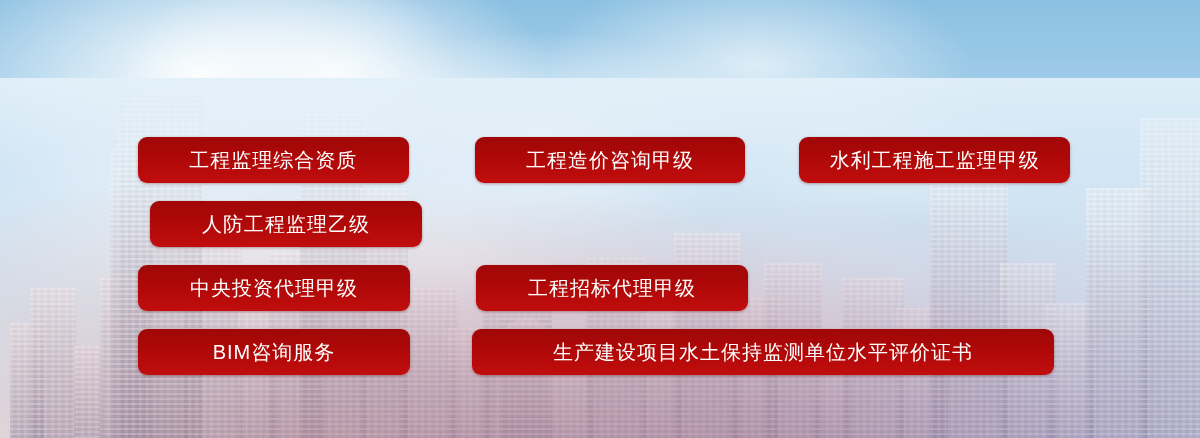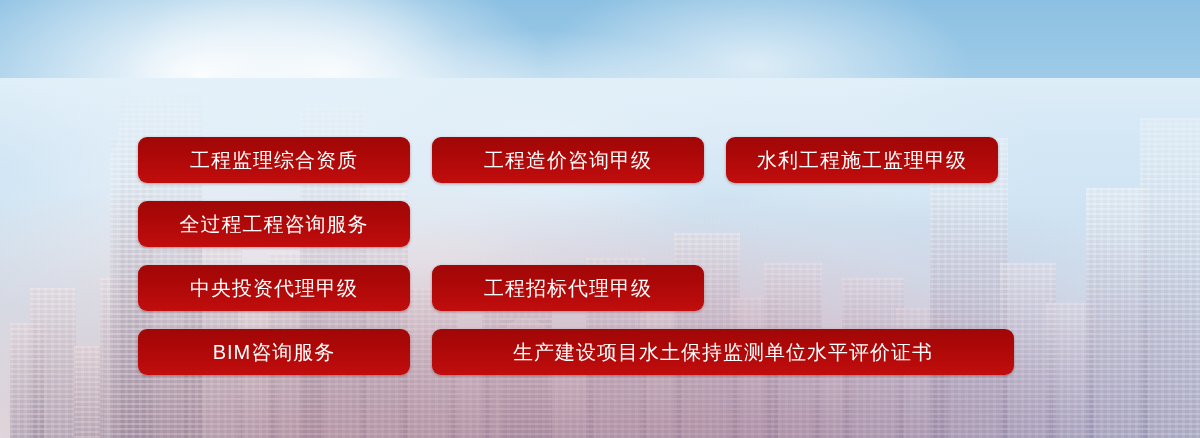--- a/index.html
+++ b/index.html
@@ -122,39 +122,39 @@
     position: absolute;
     top: 137px;
     left: 138px;
     width: 932px;
     display: flex;
     flex-direction: column;
     gap: 18px;
   }
   .row {
     display: flex;
-    gap: 22px;
+    gap: 54px;
   }
   .pill {
     height: 46px;
     border-radius: 9px;
     display: flex;
     align-items: center;
     justify-content: center;
     color: #ffffff;
     font-size: 20px;
     letter-spacing: 1px;
     white-space: nowrap;
     background: linear-gradient(to bottom, #a00707 0%, #ad0808 40%, #c10d0d 100%);
     box-shadow: 0 1px 3px rgba(90,0,0,0.35);
   }
   .col1 { width: 272px; }
-  .col2 { width: 272px; }
+  .col2 { width: 272px; margin-left: 12px; }
   .col3 { width: 272px; }
-  .wide { width: 582px; }
+  .wide { width: 582px; margin-left: 8px; }
 </style>
 </head>
 <body>
 
 <div id="banner">
 
   <div class="sky">
     <div class="cloud c1"></div>
     <div class="cloud c2"></div>
     <div class="cloud c3"></div>
@@ -205,21 +205,21 @@
 
     <div class="grid">
 
       <div class="row">
         <div class="pill col1">工程监理综合资质</div>
         <div class="pill col2">工程造价咨询甲级</div>
         <div class="pill col3">水利工程施工监理甲级</div>
       </div>
 
       <div class="row">
-        <div class="pill col2">全过程工程咨询服务</div>
+        <div class="pill col2">人防工程监理乙级</div>
       </div>
 
       <div class="row">
         <div class="pill col1">中央投资代理甲级</div>
         <div class="pill col2">工程招标代理甲级</div>
       </div>
 
       <div class="row">
         <div class="pill col1">BIM咨询服务</div>
         <div class="pill wide">生产建设项目水土保持监测单位水平评价证书</div>

